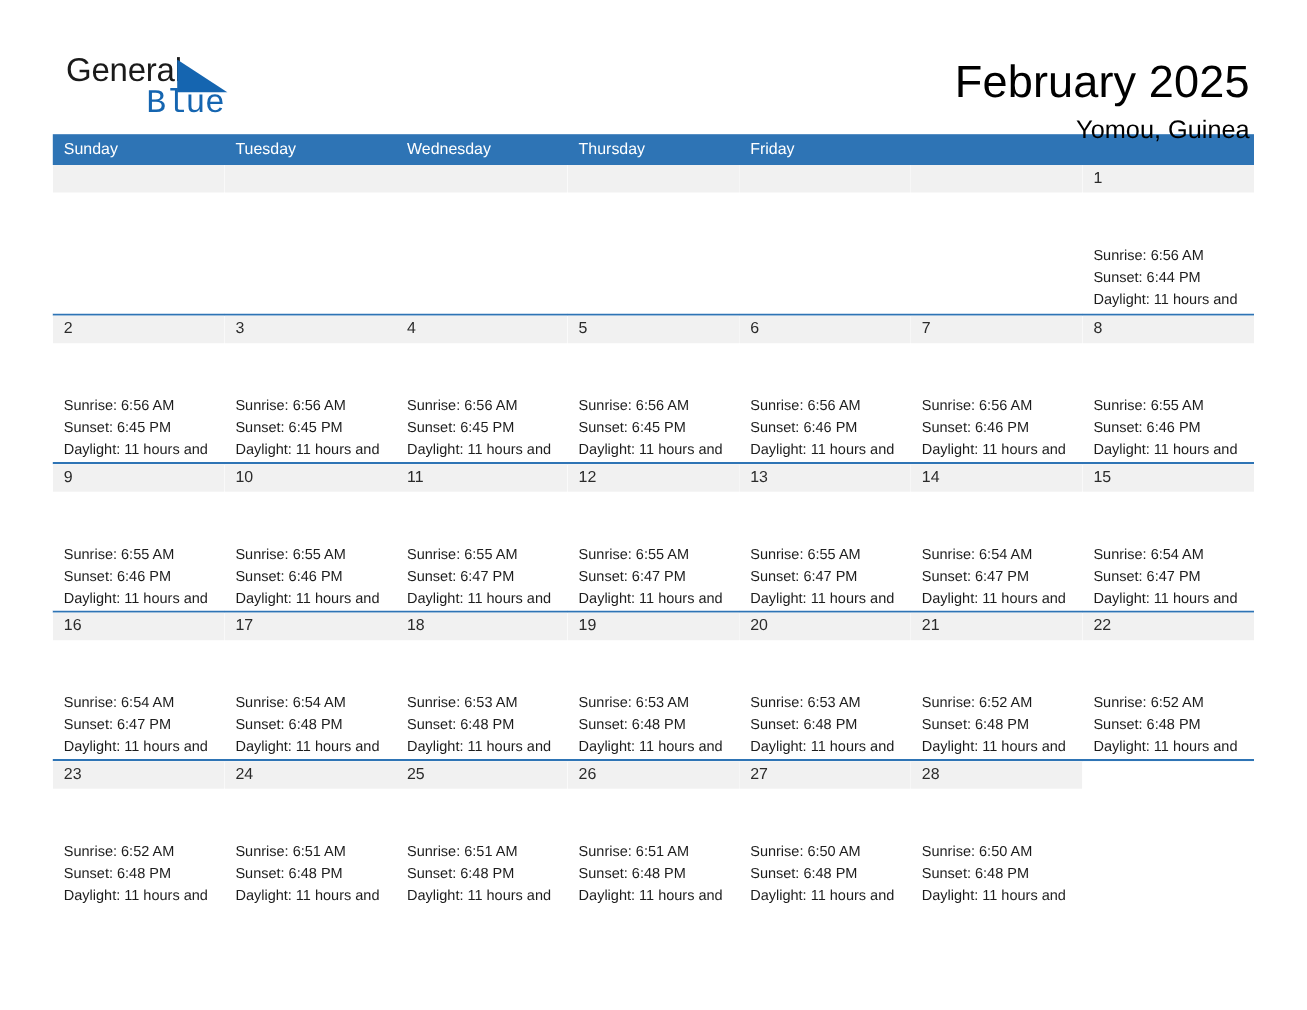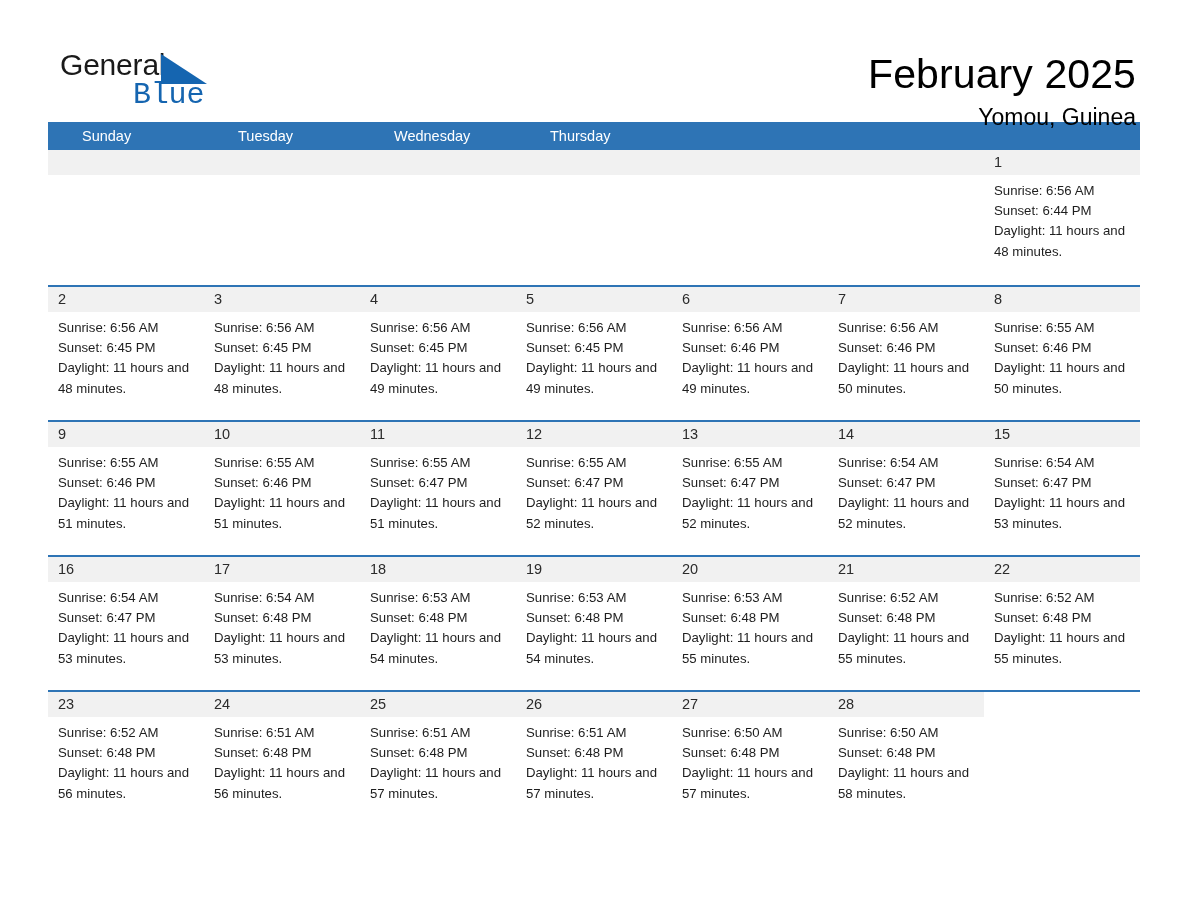--- a/index.html
+++ b/index.html
@@ -99,21 +99,20 @@
     grid-template-columns: repeat(7, 1fr);
     background: #2e74b5;
     height: 28px;
   }
   .weekday {
     color: #ffffff;
     font-size: 14.5px;
     line-height: 28px;
     padding-left: 10px;
     white-space: nowrap;
-    margin-left: 24px;
   }
 
   .week-row {
     display: grid;
     grid-template-columns: repeat(7, 1fr);
     border-top: 2px solid #2e74b5;
     height: 135px;
   }
   .week-row.first {
     border-top: none;
@@ -134,20 +133,21 @@
     color: #2b2b2b;
   }
   .day-cell.empty .day-number {
     background: #f1f1f1;
   }
   .day-info {
     padding: 6px 8px 0 10px;
     font-size: 13.2px;
     line-height: 20.2px;
     color: #1d1d1d;
+    margin-top: 41px;
   }
   .day-info div {
     white-space: nowrap;
   }
   .day-info .daylight {
     white-space: normal;
   }
 </style>
 </head>
 <body>
@@ -172,20 +172,21 @@
     </div>
 
   </div>
 
   <div class="calendar">
     <div class="weekday-row">
         <div class="weekday">Sunday</div>
         <div class="weekday">Tuesday</div>
         <div class="weekday">Wednesday</div>
         <div class="weekday">Thursday</div>
+        <div class="weekday">Friday</div>
       </div>
     <div id="weeks-container">
         <div class="week-row first">
           <div class="day-cell empty">
             <div class="day-number"></div>
           </div>
           <div class="day-cell empty">
             <div class="day-number"></div>
           </div>
           <div class="day-cell empty">

